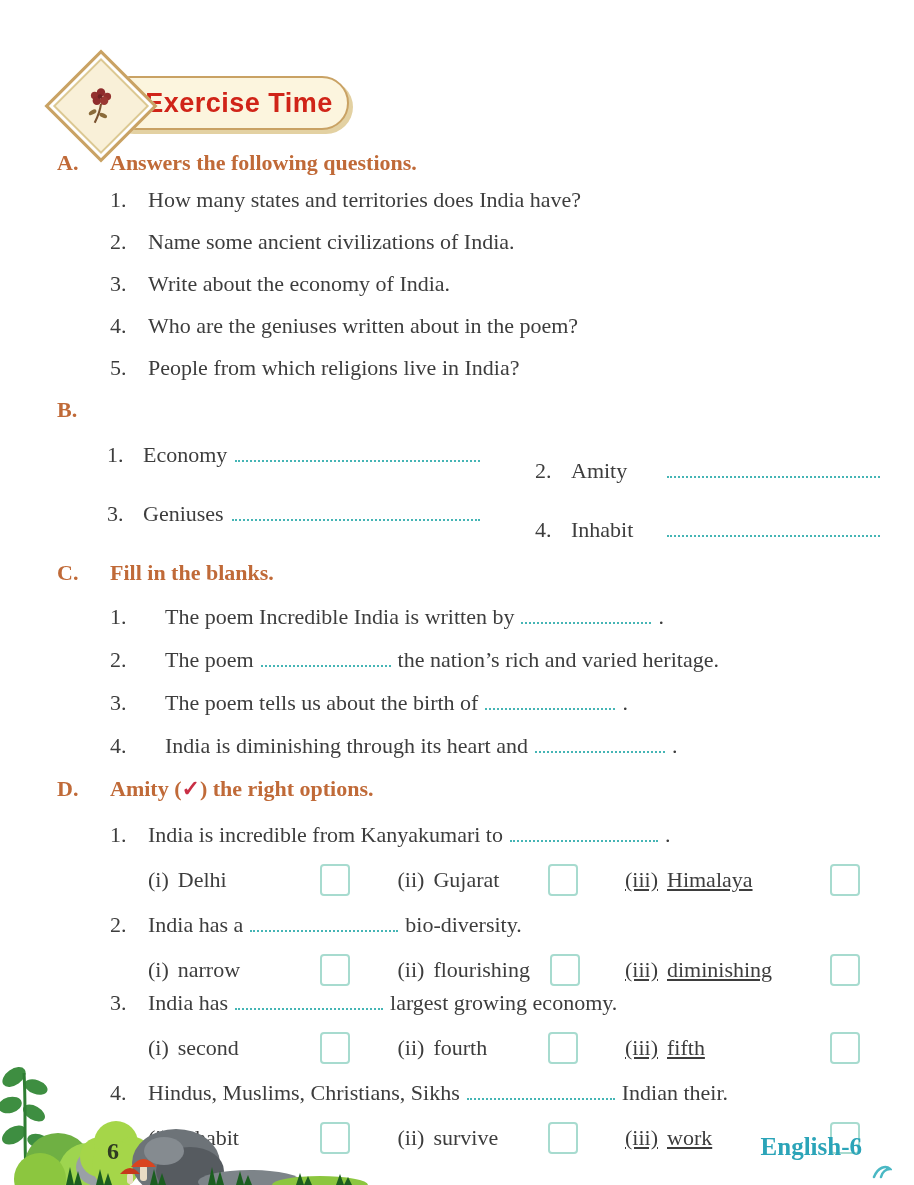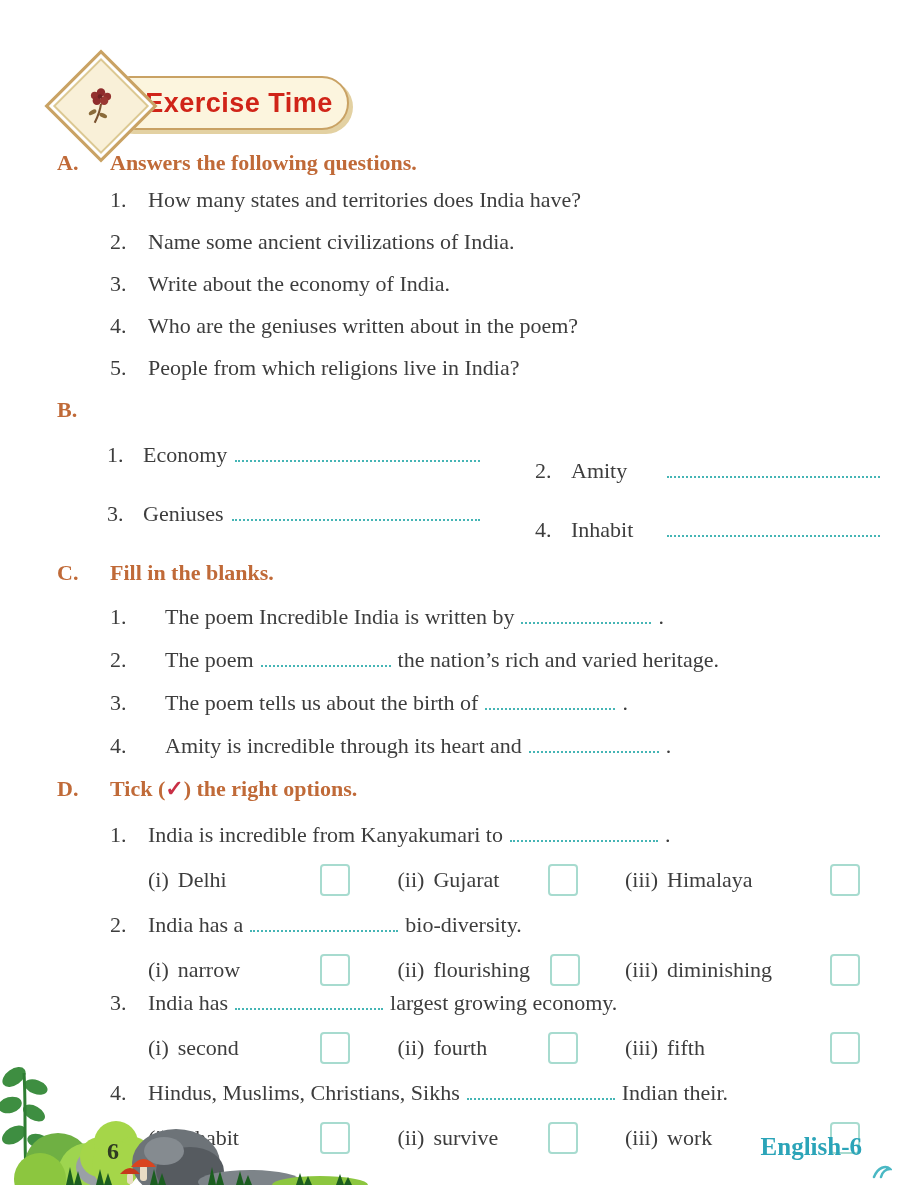--- a/index.html
+++ b/index.html
@@ -67,21 +67,21 @@
   .d-num{width:38px;flex:none;}
 
   .opt-row{
     display:flex;justify-content:space-between;align-items:center;
     margin-left:148px;width:712px;margin-bottom:14px;
   }
   .opt-row.tight{margin-bottom:2px;}
   .opt{display:flex;align-items:center;justify-content:space-between;}
   .opt1{width:202px;}
   .opt2{width:180px;gap:20px;}
-  .opt3{width:235px;}
+  .opt3{width:235px;text-decoration:underline;}
   .opt-text{display:flex;align-items:baseline;}
   .opt-label{margin-right:9px;}
   .checkbox{
     width:26px;height:28px;background:#ffffff;border:2px solid #a7dbcf;
     border-radius:4px;flex:none;
   }
 
   
   .scene{position:absolute;left:0;bottom:0;z-index:1;}
   .page-num{
@@ -186,26 +186,26 @@
     <div class="c-row">
       <span class="c-num">2.</span>
       <span class="c-text"><span>The poem</span><span class="dots-inline"></span><span>the nation’s rich and varied heritage.</span></span>
     </div>
     <div class="c-row">
       <span class="c-num">3.</span>
       <span class="c-text"><span>The poem tells us about the birth of</span><span class="dots-inline"></span><span>.</span></span>
     </div>
     <div class="c-row">
       <span class="c-num">4.</span>
-      <span class="c-text"><span>Amity is incredible through its heart and</span><span class="dots-inline"></span><span>.</span></span>
+      <span class="c-text"><span>India is diminishing through its heart and</span><span class="dots-inline"></span><span>.</span></span>
     </div>
 
     <div class="sec-head mb16">
       <span class="sec-letter">D.</span>
-      <span class="sec-title"><span>Tick (</span><span class="tick">✓</span><span>) the right options.</span></span>
+      <span class="sec-title"><span>Amity (</span><span class="tick">✓</span><span>) the right options.</span></span>
     </div>
 
     <div class="d-row d-item">
       <span class="d-num">1.</span>
       <span><span>India is incredible from Kanyakumari to</span><span class="dots-inline"></span><span>.</span></span>
     </div>
     <div class="opt-row">
       <div class="opt opt1">
         <span class="opt-text">
             <span class="opt-label">(i)</span>

